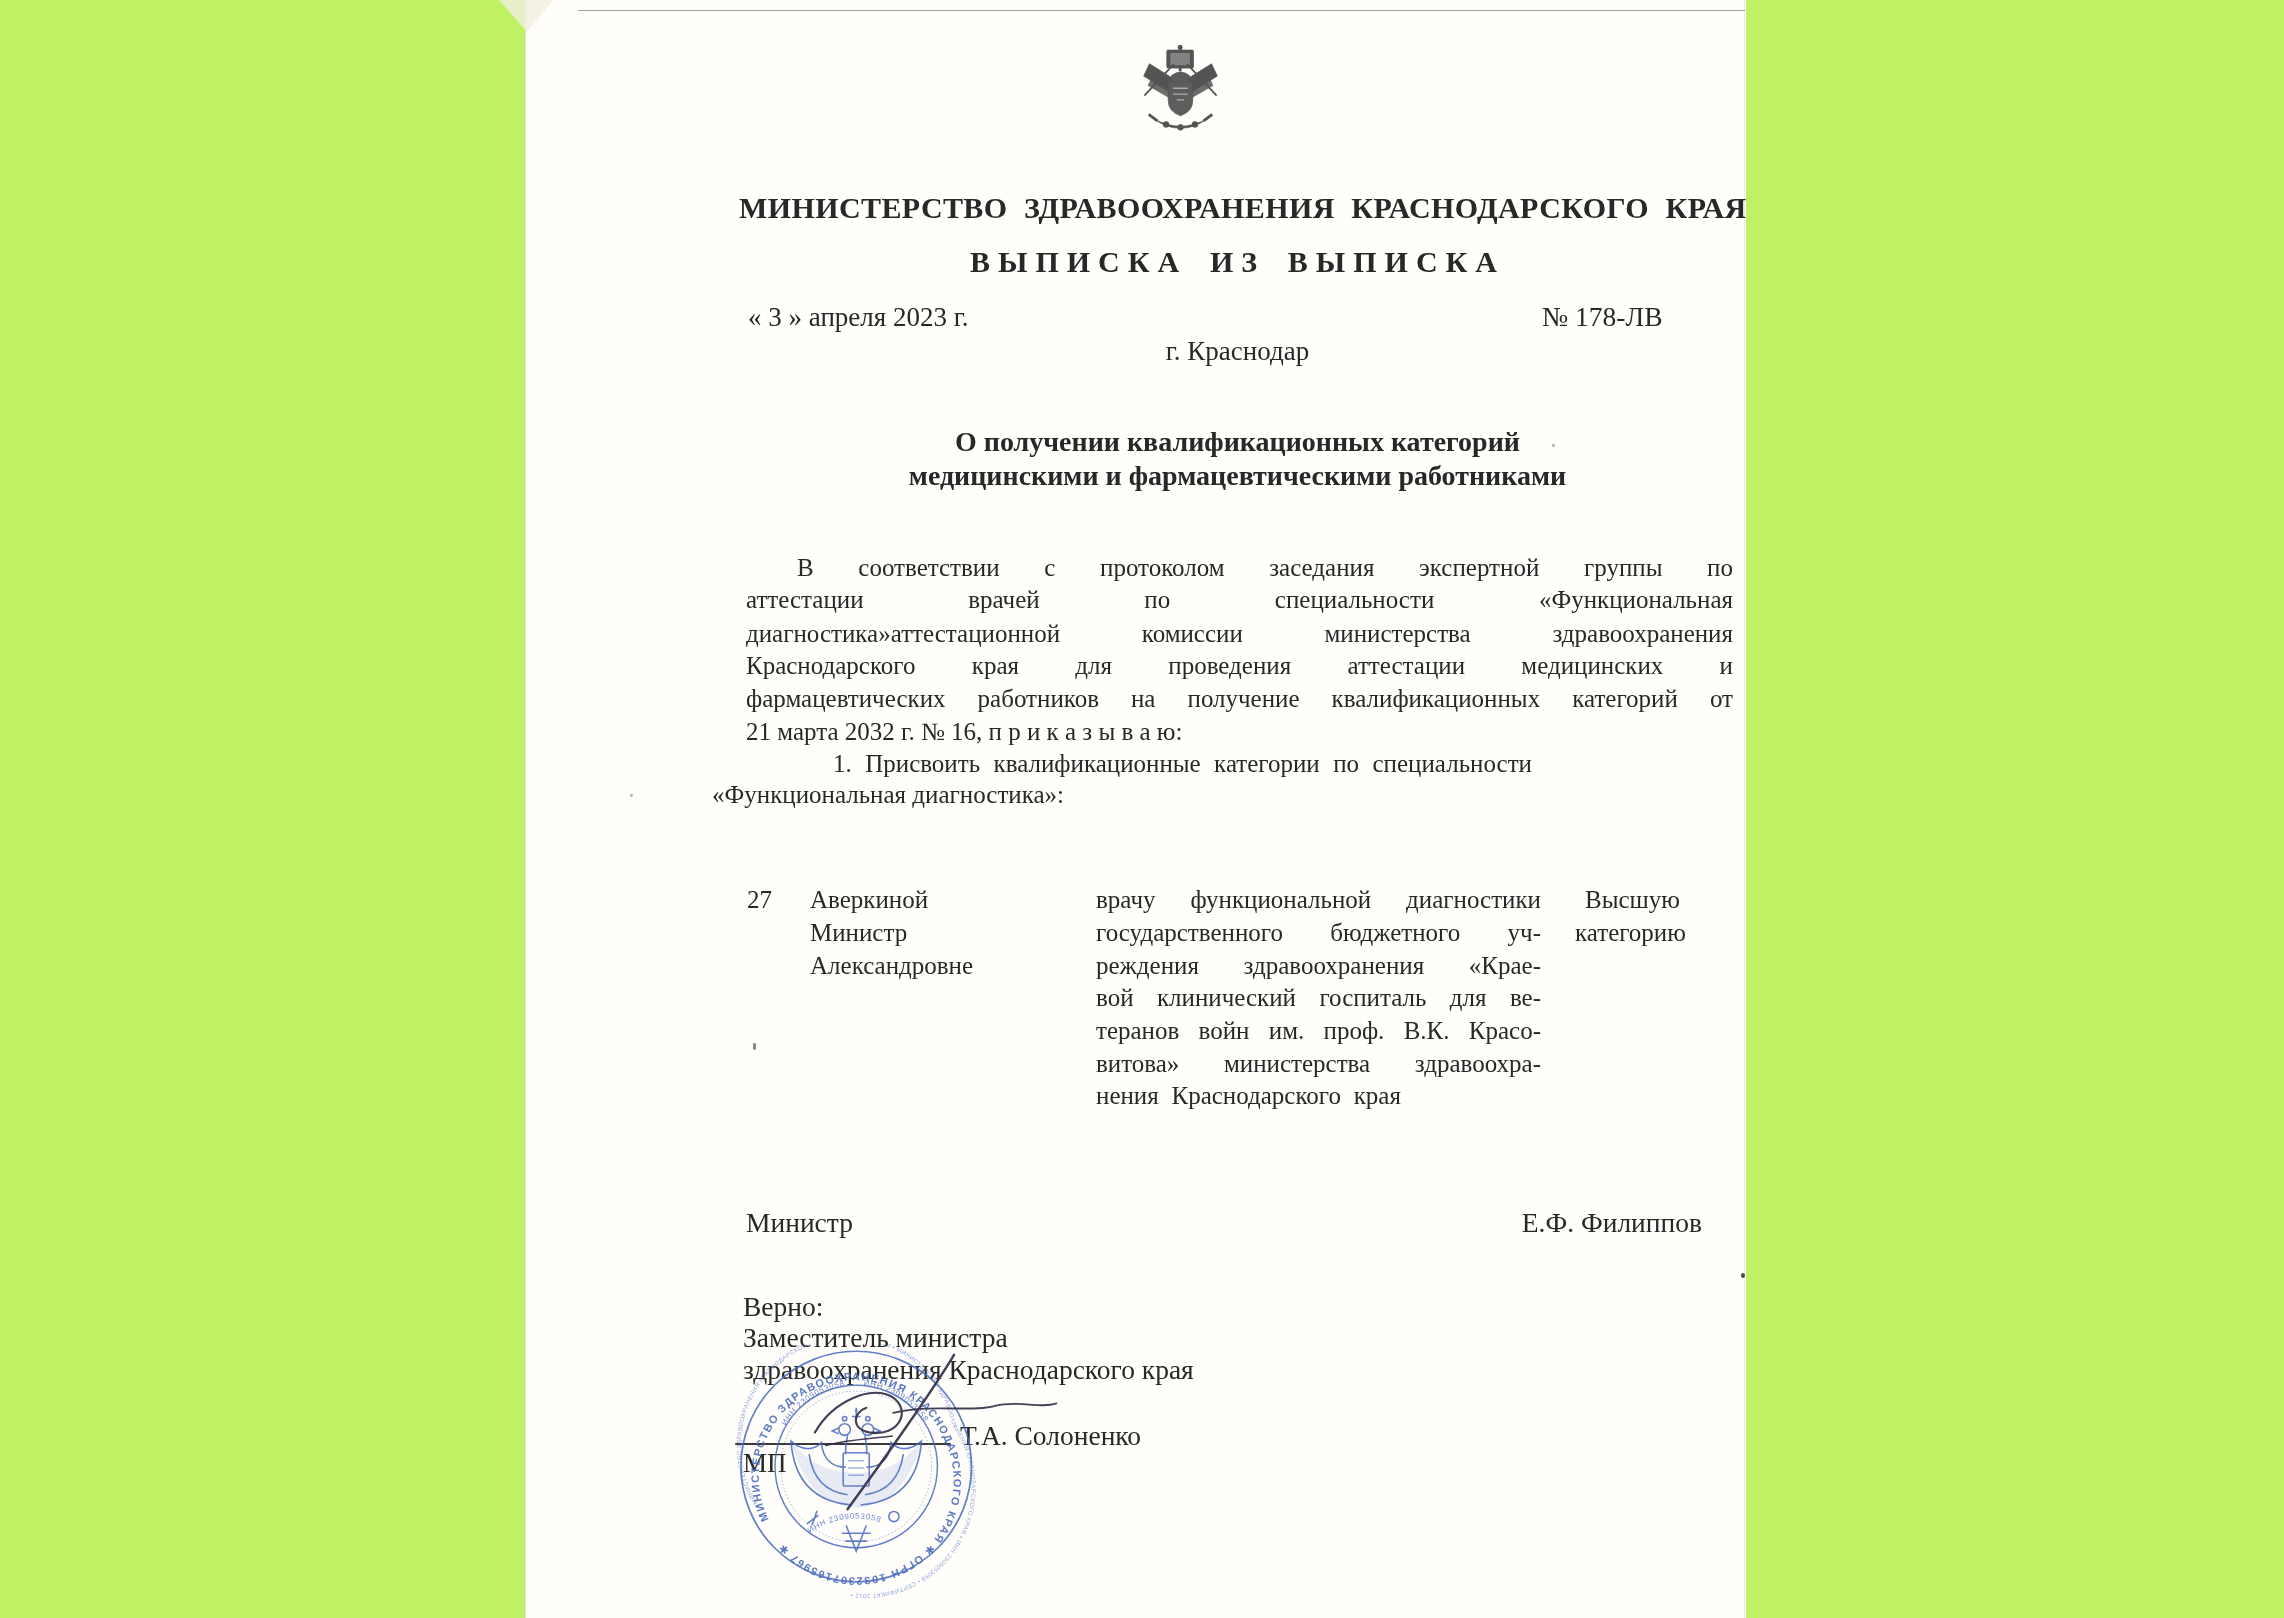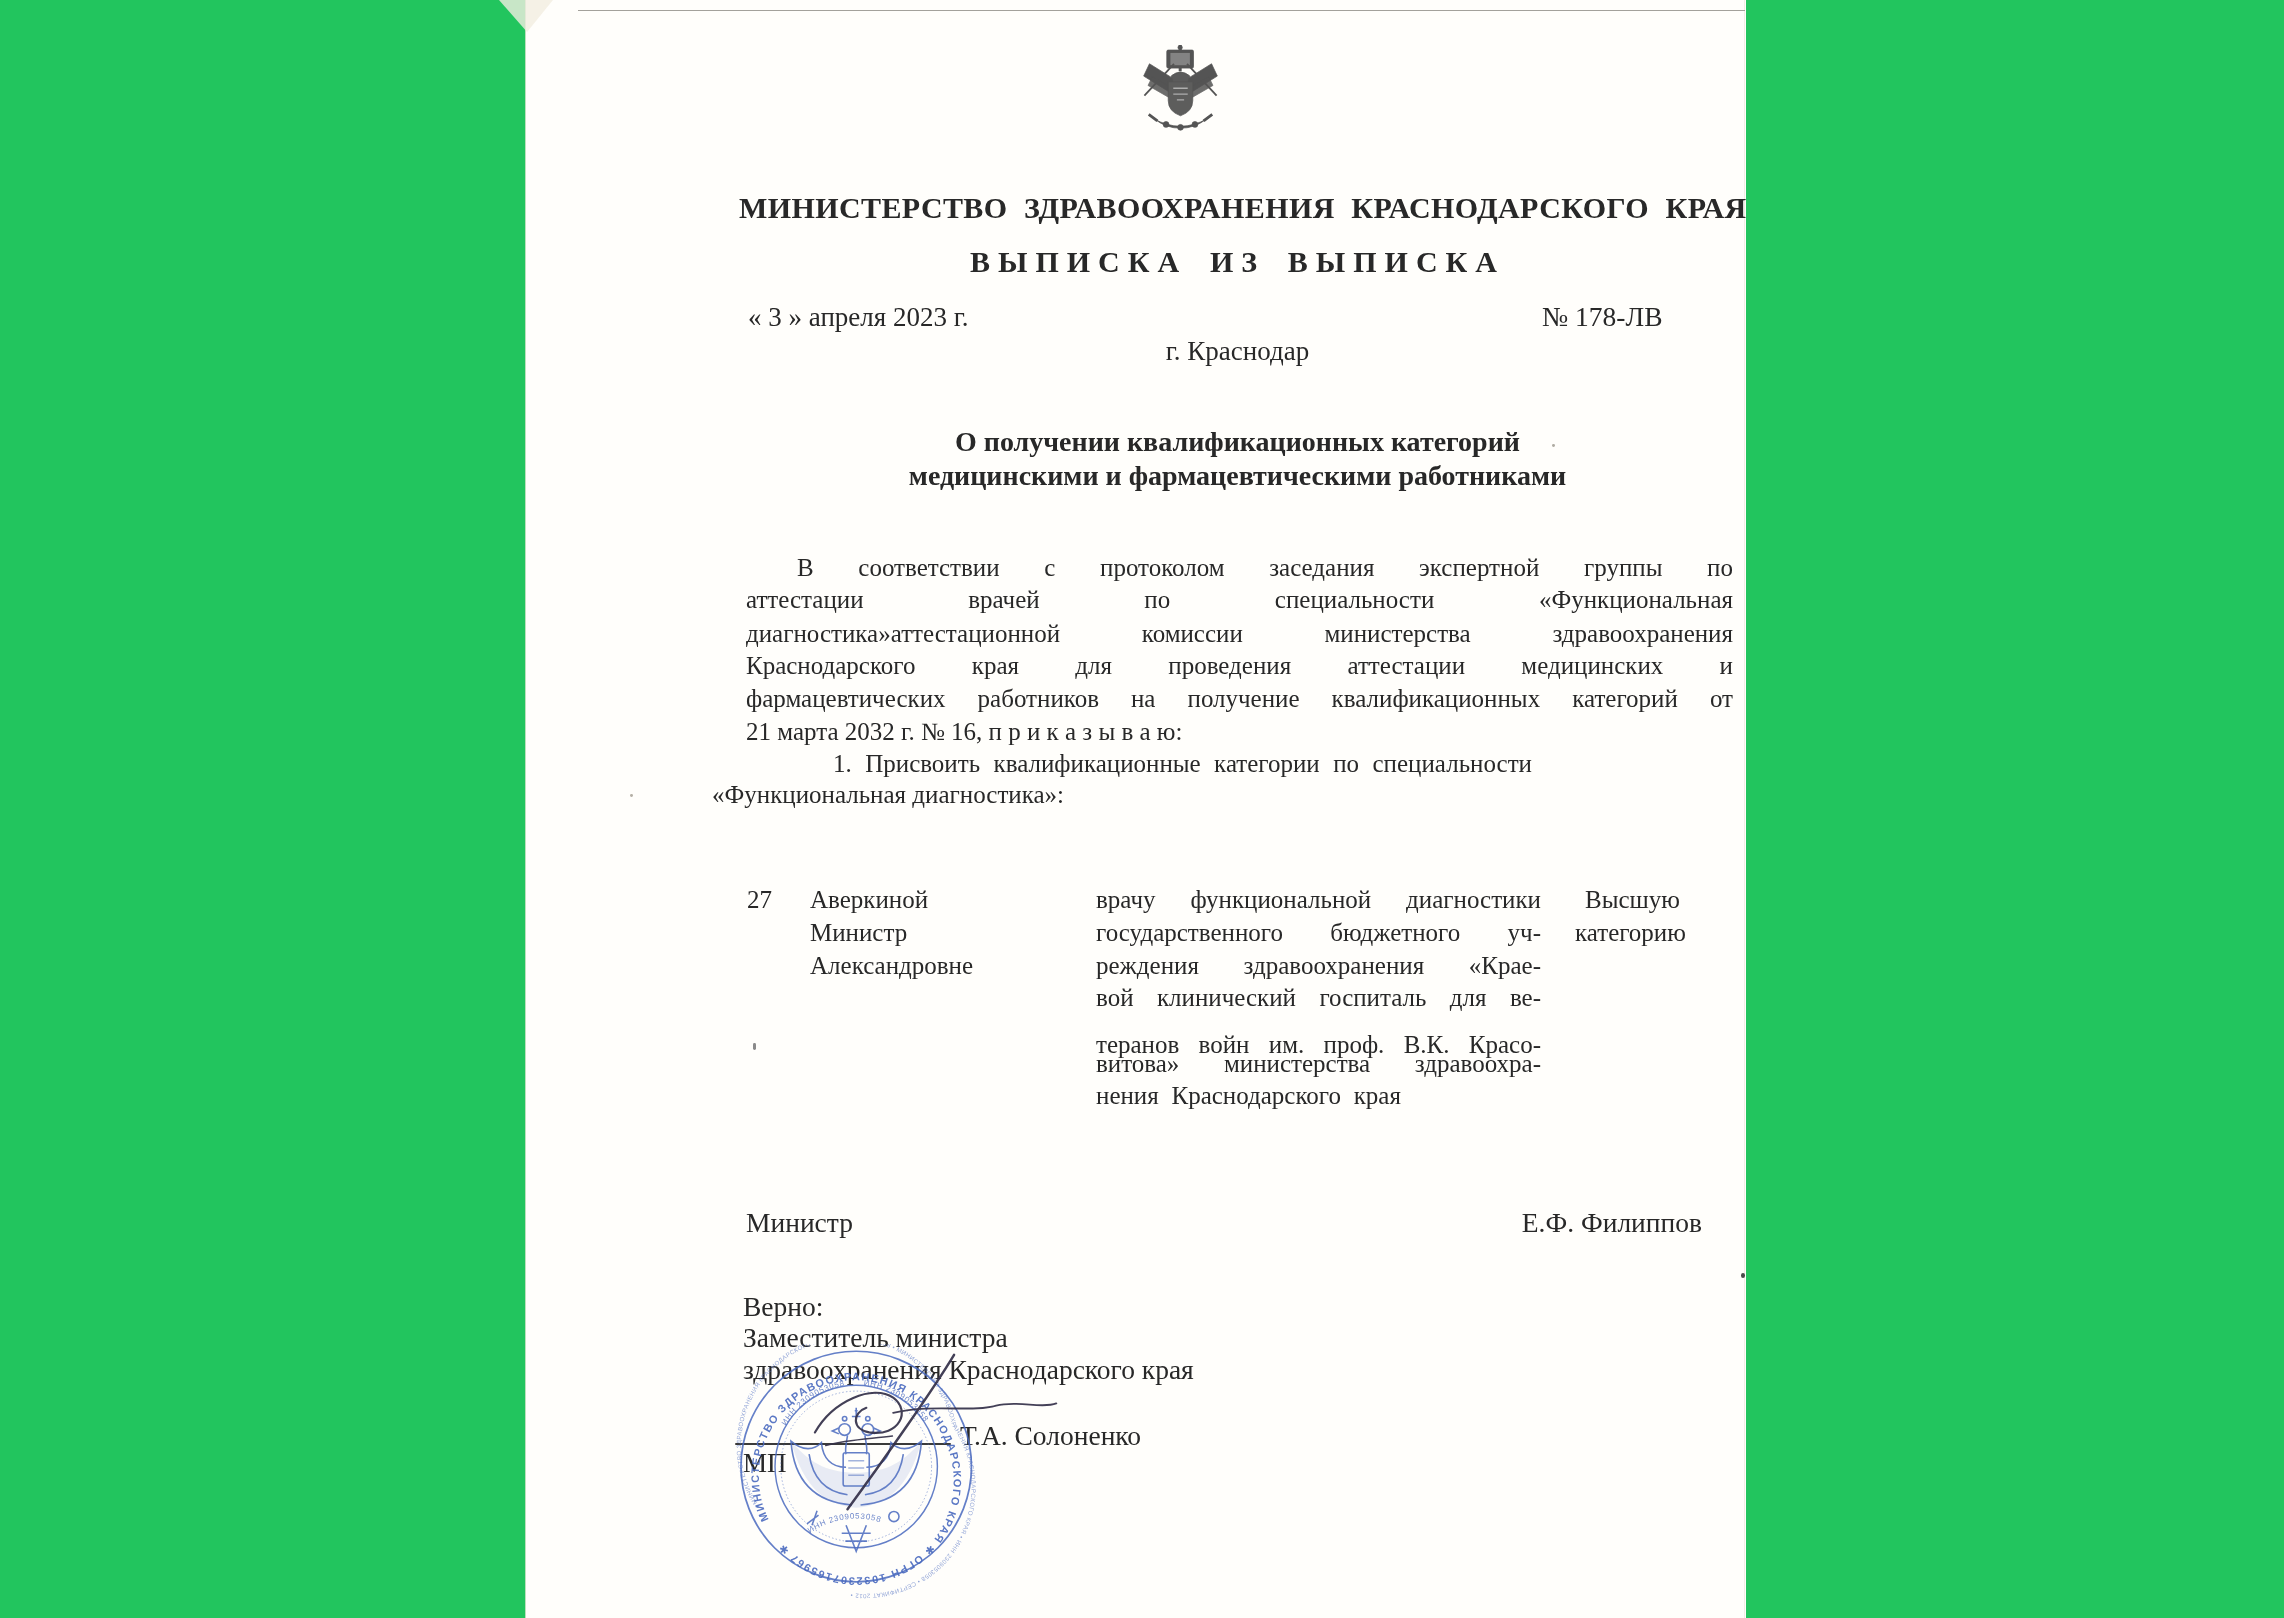--- a/index.html
+++ b/index.html
@@ -1,16 +1,16 @@
 <!DOCTYPE html>
 <html style="font-size:11.6px"><head>
 <meta charset="utf-8">
 <style>
   html,body{margin:0;padding:0;background:#ffffff;}
-  .canvas{position:relative;width:2284px;height:1618px;background:#22c55e;overflow:hidden;
+  .canvas{position:relative;width:2284px;height:1618px;background:#bef264;overflow:hidden;
           font-family:"Liberation Serif","DejaVu Serif",serif;color:#282828;}
   .page{position:absolute;left:526px;top:0;width:1220px;height:1618px;background:#fffefb;}
   .edge{position:absolute;top:0;height:1618px;width:1.4px;}
   .edge.l{left:525px;background:#efe9dc;opacity:.75;}
   .edge.r{left:1744px;background:#e9e4d9;opacity:.65;}
   .topline{position:absolute;left:578px;top:10px;width:1167px;height:1.4px;background:#93908a;opacity:.85;}
   .fold{position:absolute;left:499px;top:0;width:54px;height:32px;background:#f3eee1;
         clip-path:polygon(0 0,100% 0,52% 100%);opacity:.8;}
   .t{position:absolute;white-space:nowrap;line-height:1.18;}
   .b{font-weight:bold;}
@@ -77,21 +77,21 @@
   <div class="t" style="left:747px;top:885px;font-size:25px;">27</div>
 
   <div class="t" style="left:810px;top:885px;font-size:25px;">Аверкиной</div>
   <div class="t" style="left:810px;top:918px;font-size:25px;">Министр</div>
   <div class="t" style="left:810px;top:951px;font-size:25px;">Александровне</div>
 
   <div class="t just" style="left:1096px;top:885px;width:445px;font-size:25px;">врачу функциональной диагностики</div>
   <div class="t just" style="left:1096px;top:918px;width:445px;font-size:25px;">государственного бюджетного уч-</div>
   <div class="t just" style="left:1096px;top:951px;width:445px;font-size:25px;">реждения здравоохранения «Крае-</div>
   <div class="t just" style="left:1096px;top:983px;width:445px;font-size:25px;">вой клинический госпиталь для ве-</div>
-  <div class="t just" style="left:1096px;top:1016px;width:445px;font-size:25px;margin-top:14px;">теранов войн  им. проф. В.К. Красо-</div>
+  <div class="t just" style="left:1096px;top:1016px;width:445px;font-size:25px;">теранов войн  им. проф. В.К. Красо-</div>
   <div class="t just" style="left:1096px;top:1049px;width:445px;font-size:25px;">витова» министерства здравоохра-</div>
   <div class="t" style="left:1096px;top:1081px;font-size:25px;word-spacing:6.5px;">нения   Краснодарского  края</div>
 
   <div class="t" style="left:1585px;top:885px;font-size:25px;">Высшую</div>
   <div class="t" style="left:1575px;top:918px;font-size:25px;">категорию</div>
 
   <div class="t" style="left:746px;top:1207px;font-size:27.5px;">Министр</div>
   <div class="t" style="left:1449px;top:1207px;width:253px;text-align:right;font-size:27.5px;">Е.Ф. Филиппов</div>
 
   <div class="t" style="left:743px;top:1291px;font-size:27.5px;">Верно:</div>

